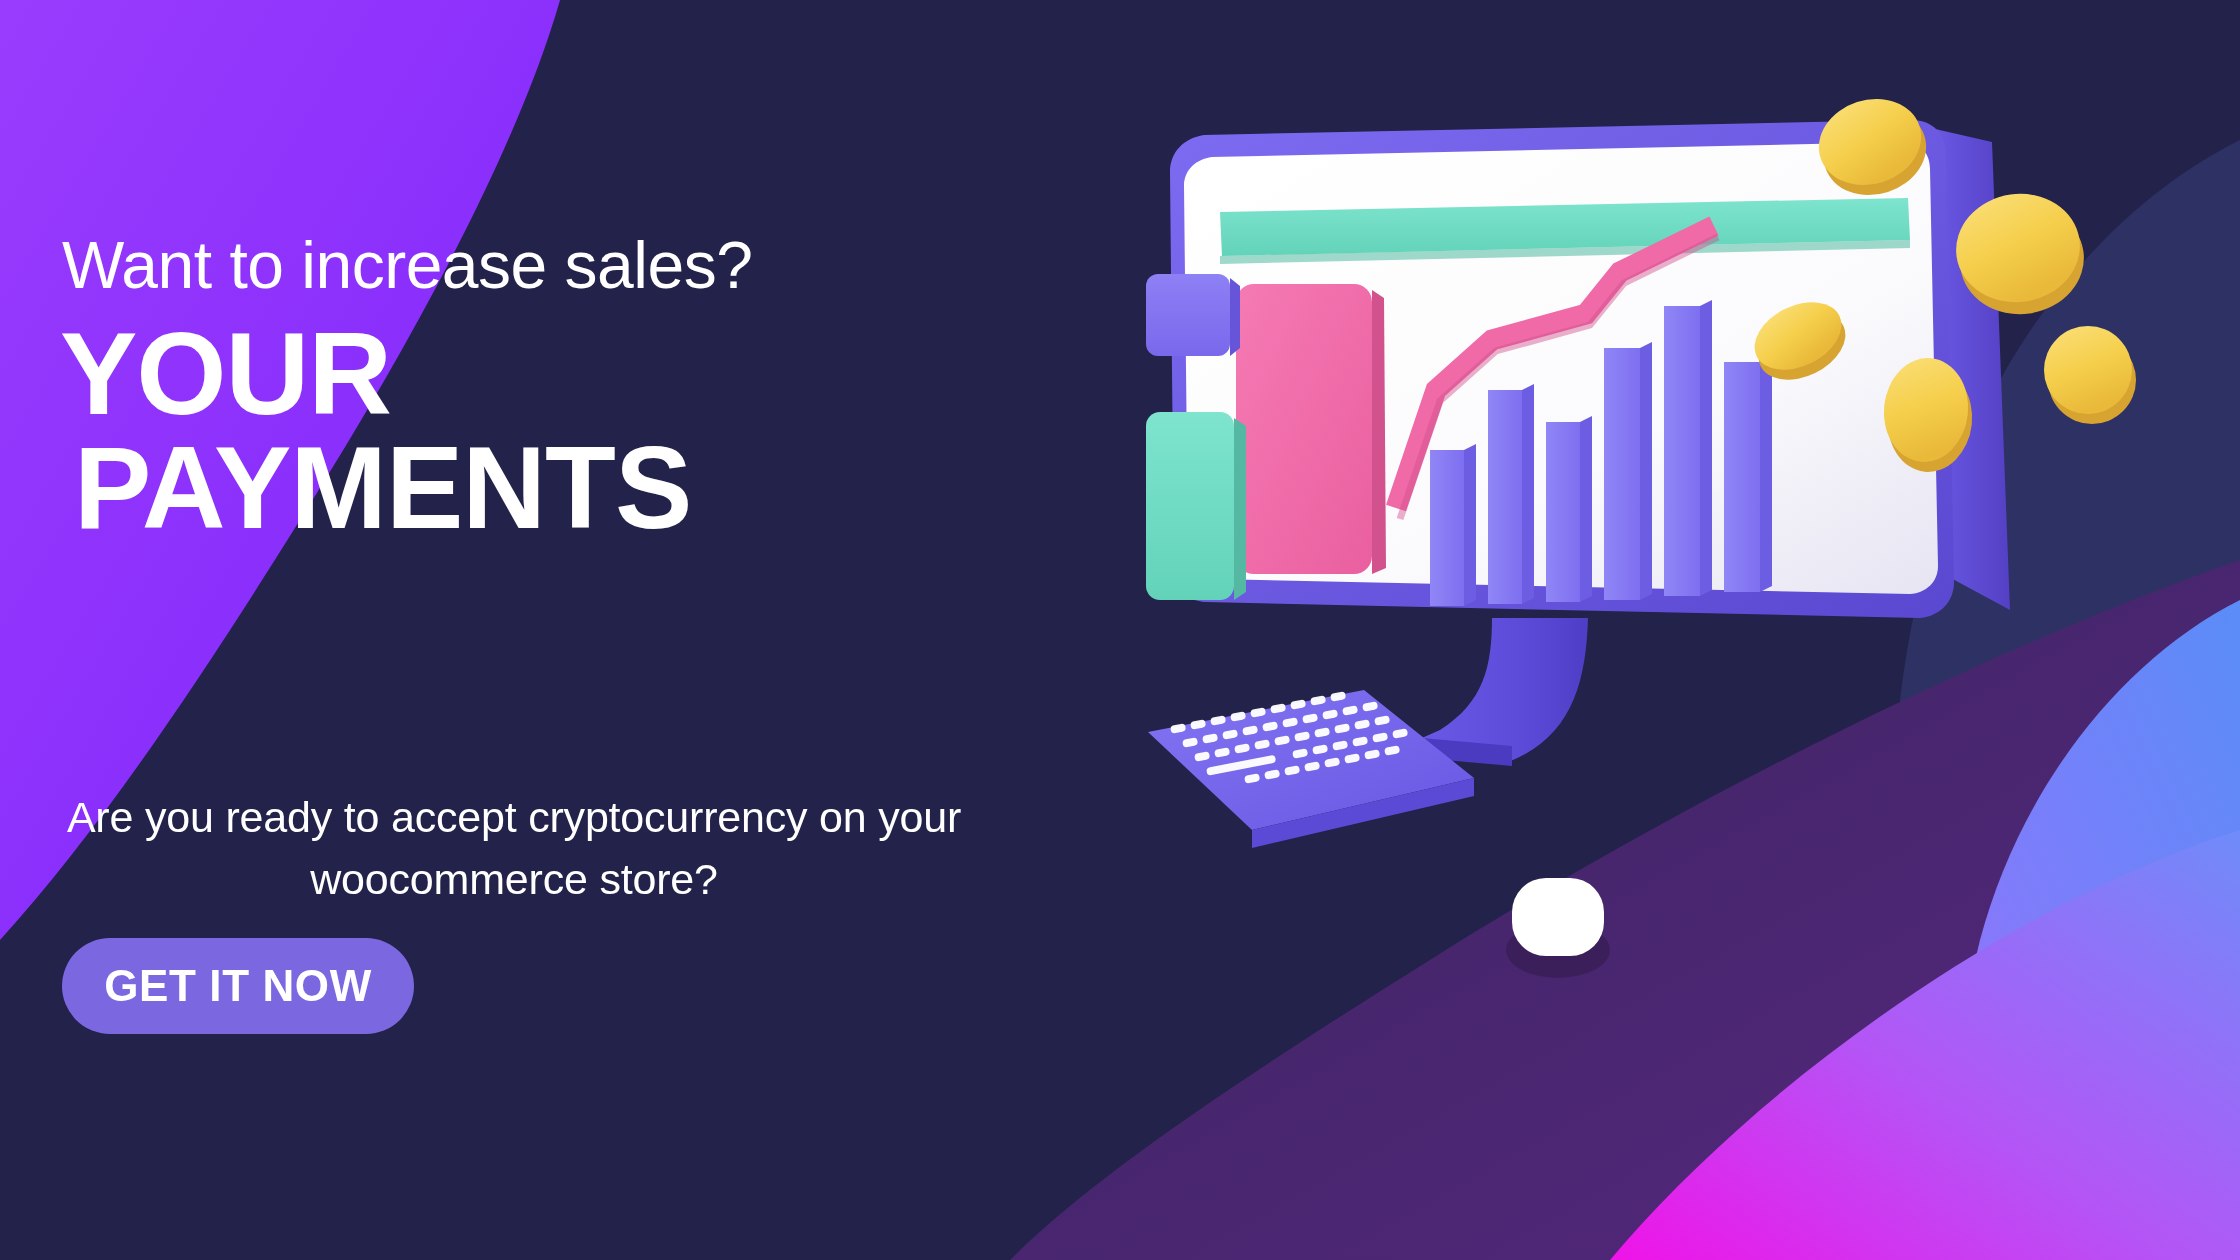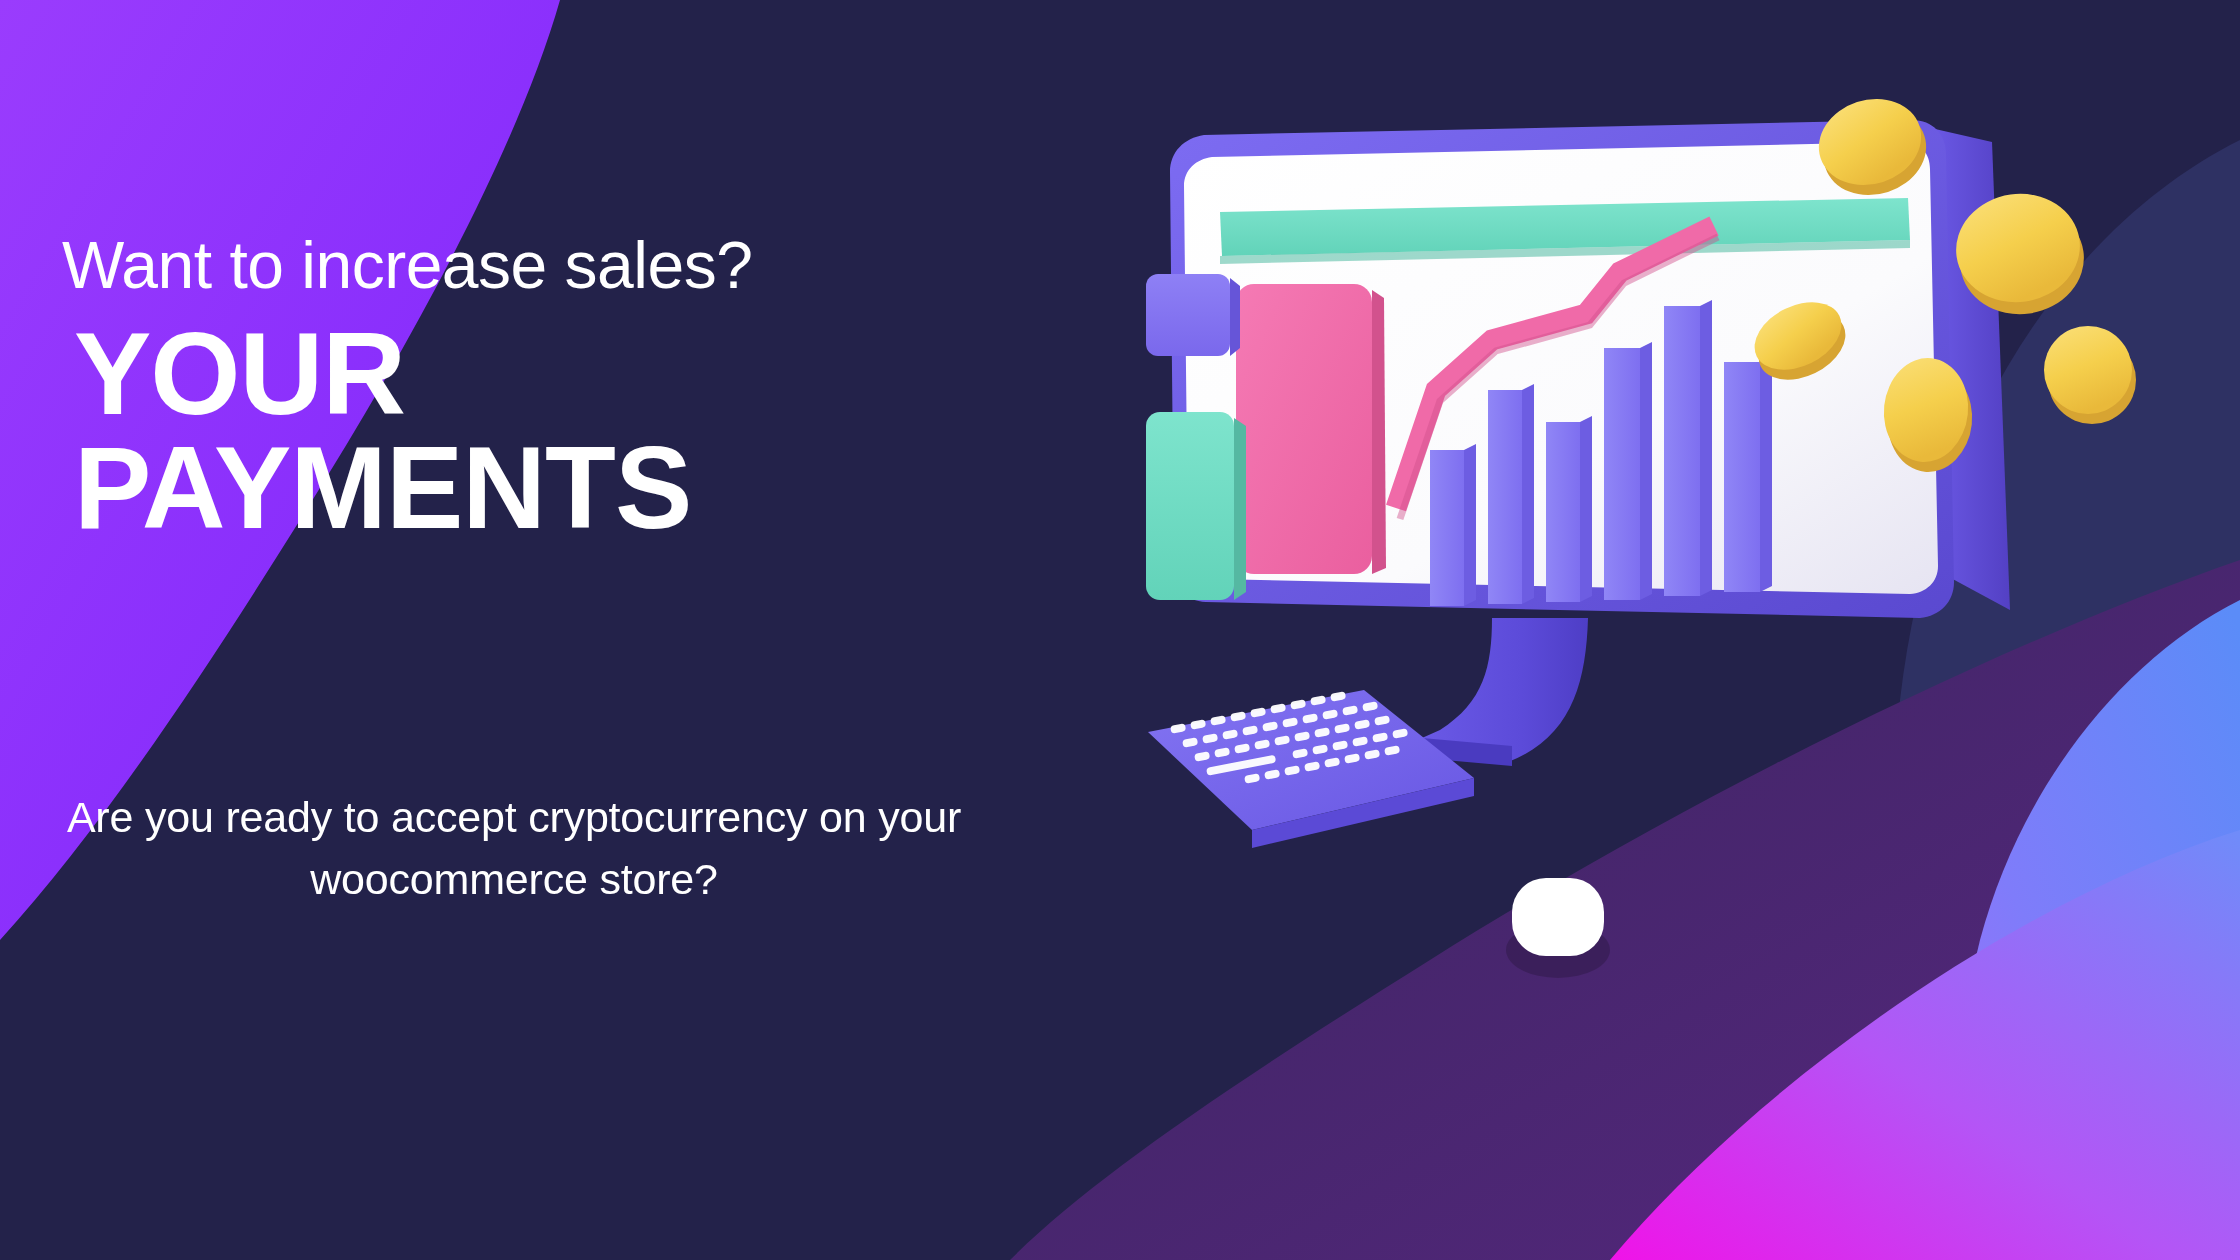--- a/index.html
+++ b/index.html
@@ -46,21 +46,21 @@
     left: -2px;
     top: 318px;
     color: #ffffff;
     font-weight: 700;
     font-size: 116px;
     line-height: 0.98;
     letter-spacing: -1px;
     text-transform: uppercase;
   }
   .headline .line { display: block; white-space: nowrap; }
-  .headline .line-2 { margin-left: 14px; }
+  .headline .line-2 { }
   .headline .line-3 { margin-left: 14px; }
 
   .subtext {
     position: absolute;
     left: 2px;
     top: 786px;
     width: 900px;
     color: #ffffff;
     font-size: 43px;
     font-weight: 400;
@@ -343,14 +343,15 @@
     <div class="eyebrow">Want to increase sales?</div>
 
     <div class="headline">
       <span class="line line-2">YOUR</span>
       <span class="line line-3">PAYMENTS</span>
     </div>
 
     <div class="subtext">Are you ready to accept cryptocurrency on your woocommerce store?</div>
   </div>
 
+  <button class="cta">GET IT NOW</button>
 
 </div>
 
 </body></html>

